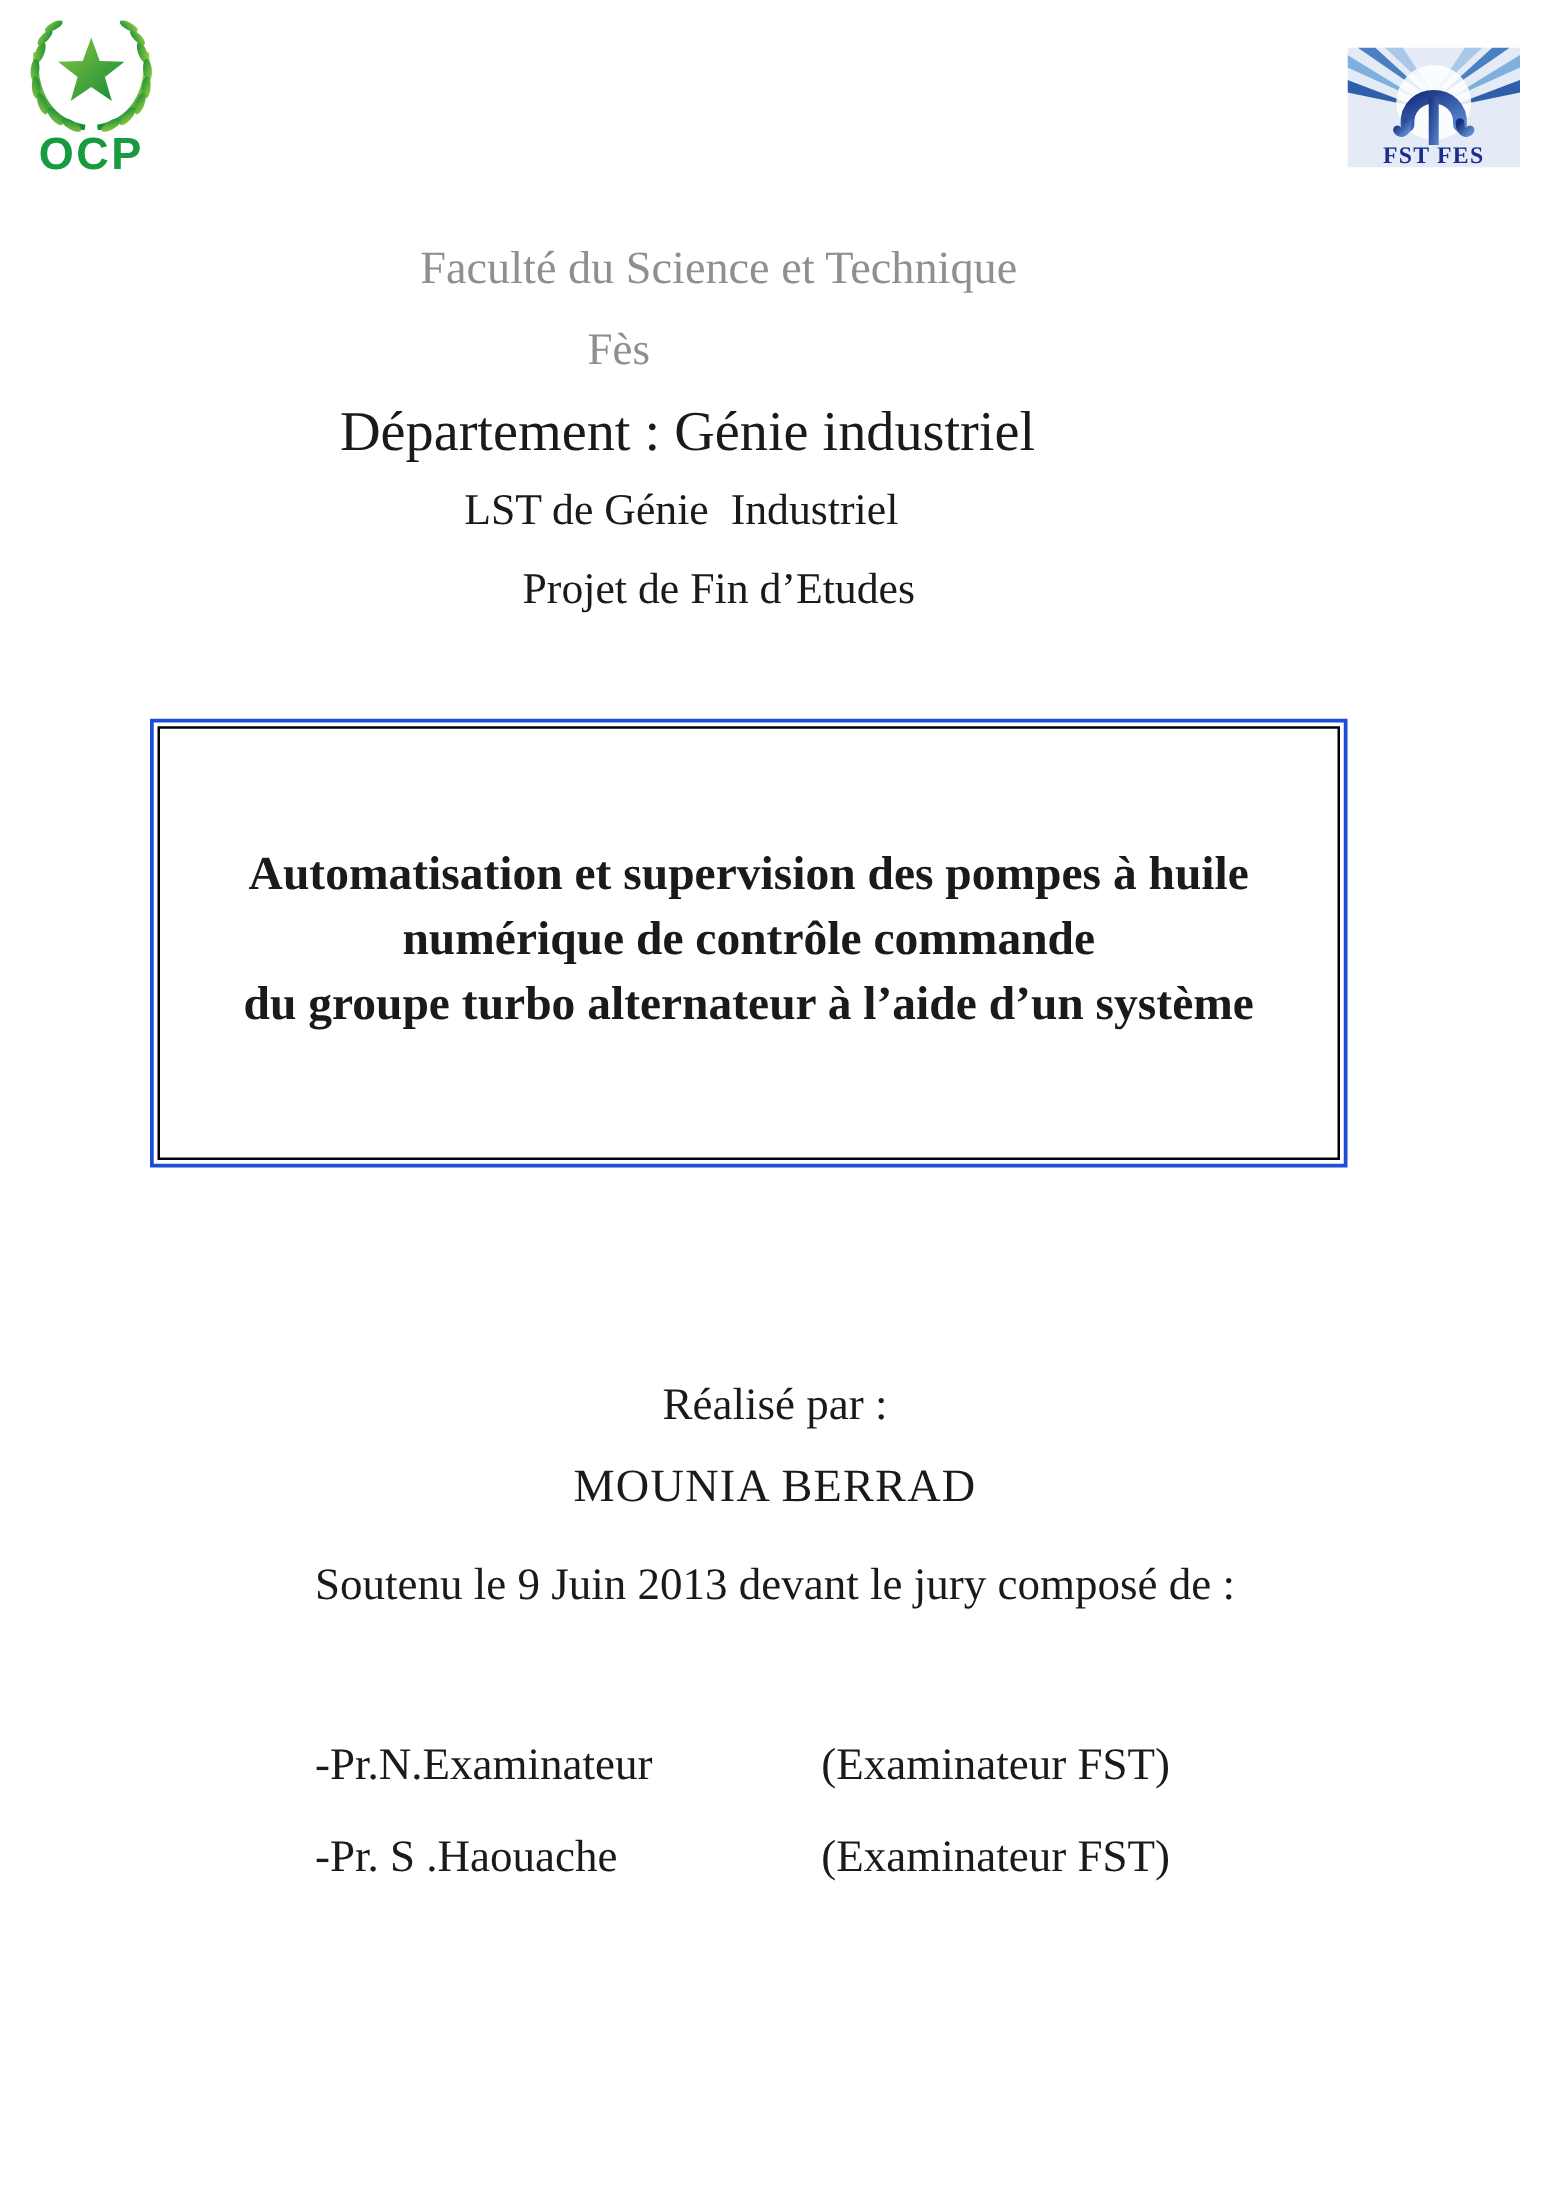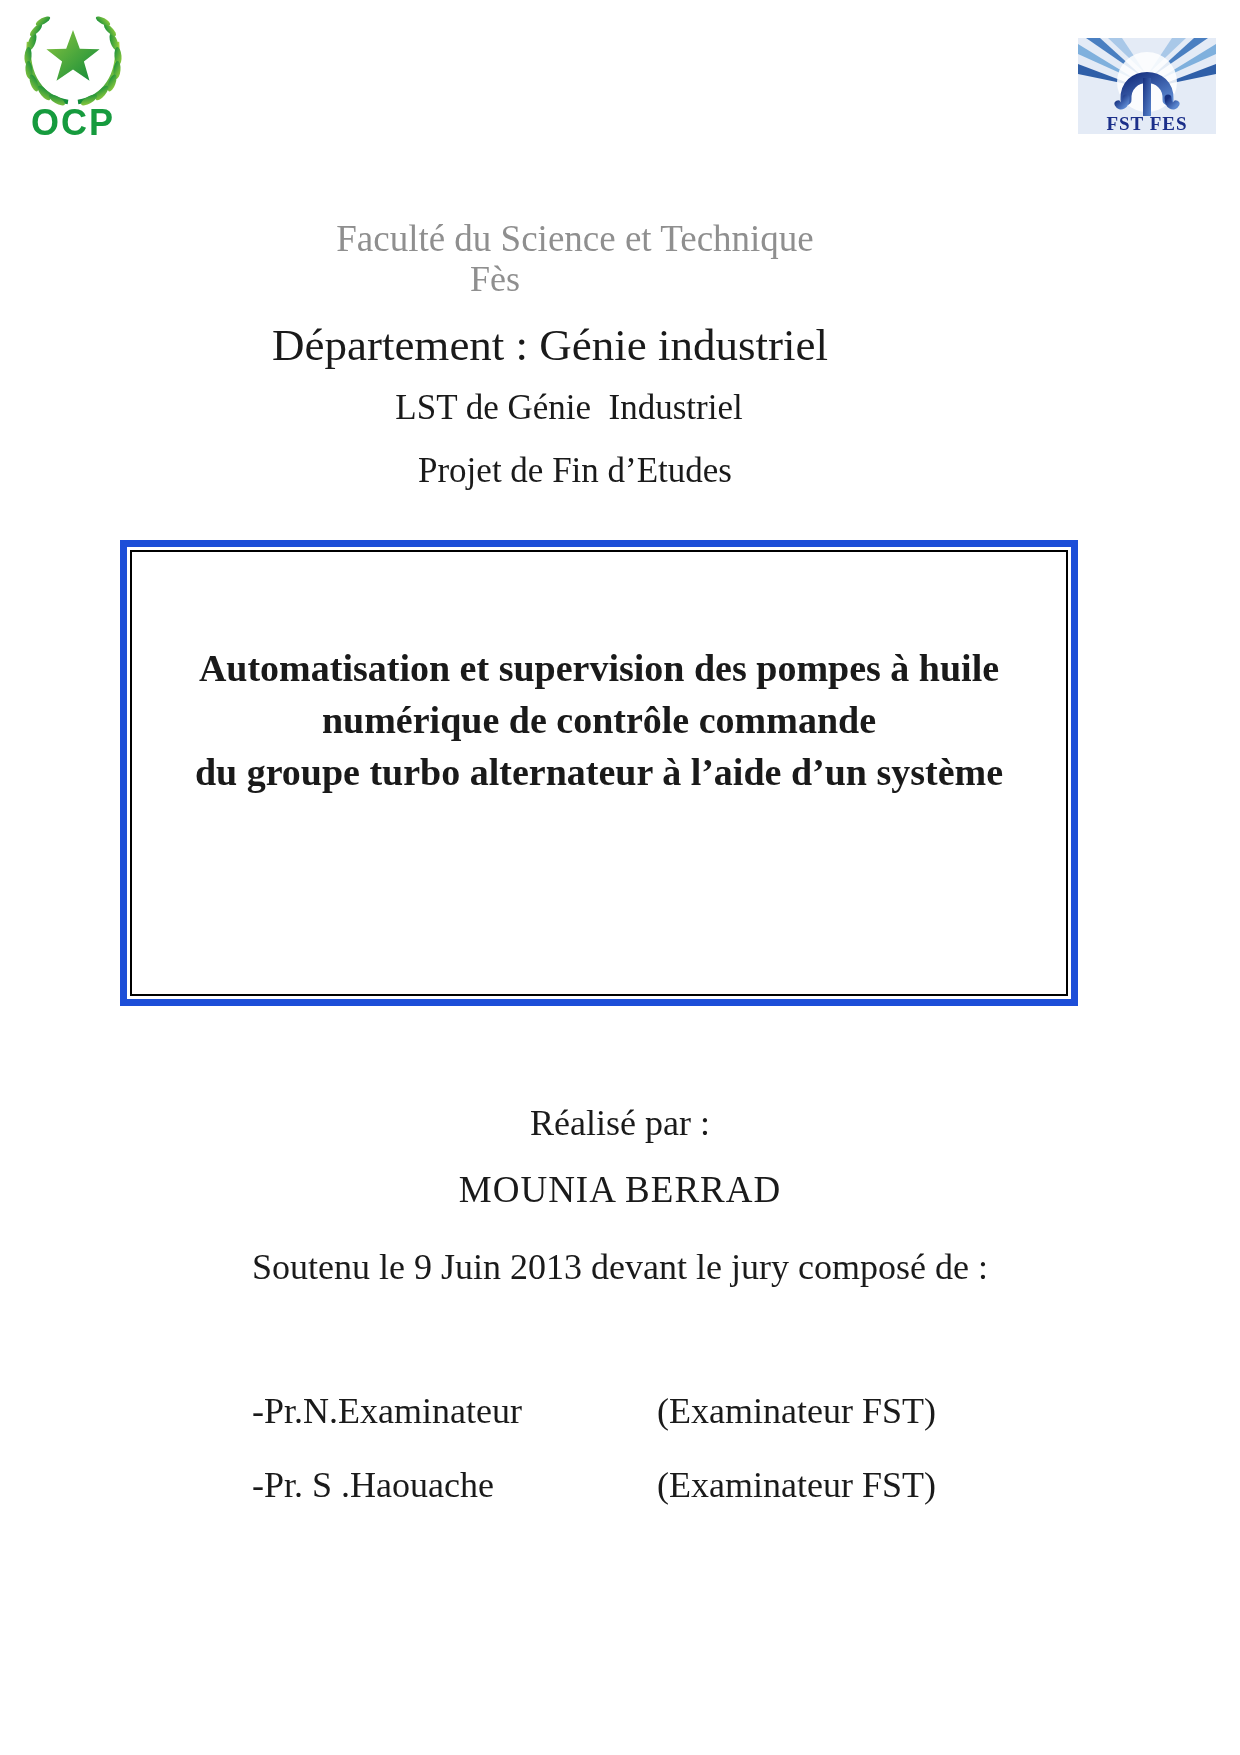--- a/index.html
+++ b/index.html
@@ -15,33 +15,33 @@
   .line {
     position: absolute;
     text-align: center;
     white-space: pre;
     line-height: 1.15;
   }
   .muted { color: #8f8f8f; }
   .bold { font-weight: normal; }
 
   
-  #h-faculte    { top: 194px; left: 0; width: 1150px; font-size: 37px; margin-top: 24px; }
+  #h-faculte    { top: 194px; left: 0; width: 1150px; font-size: 37px; }
   #h-fes        { top: 259px; left: 0; width: 990px;  font-size: 36px; }
   #h-dept       { top: 320px; left: 0; width: 1100px; font-size: 45px; }
-  #h-lst        { top: 388px; left: 0; width: 1090px; font-size: 35px; margin-left: 24px; }
+  #h-lst        { top: 388px; left: 0; width: 1090px; font-size: 35px; }
   #h-projet     { top: 451px; left: 0; width: 1150px; font-size: 35px; }
 
   
   .title-box {
     position: absolute;
-    left: 120px; top: 540px;
-    width: 958px; height: 466px;
+    left: 120px; top: 575px;
+    width: 958px; height: 359px;
     box-sizing: border-box;
-    border: 7px solid #1d4ed8;
+    border: 3px solid #1d4ed8;
   }
   .title-box-inner {
     position: absolute;
     top: 3px; left: 3px; right: 3px; bottom: 3px;
     border: 2px solid #000000;
     display: flex;
     flex-direction: column;
     align-items: center;
     padding-top: 90px;
     box-sizing: border-box;

